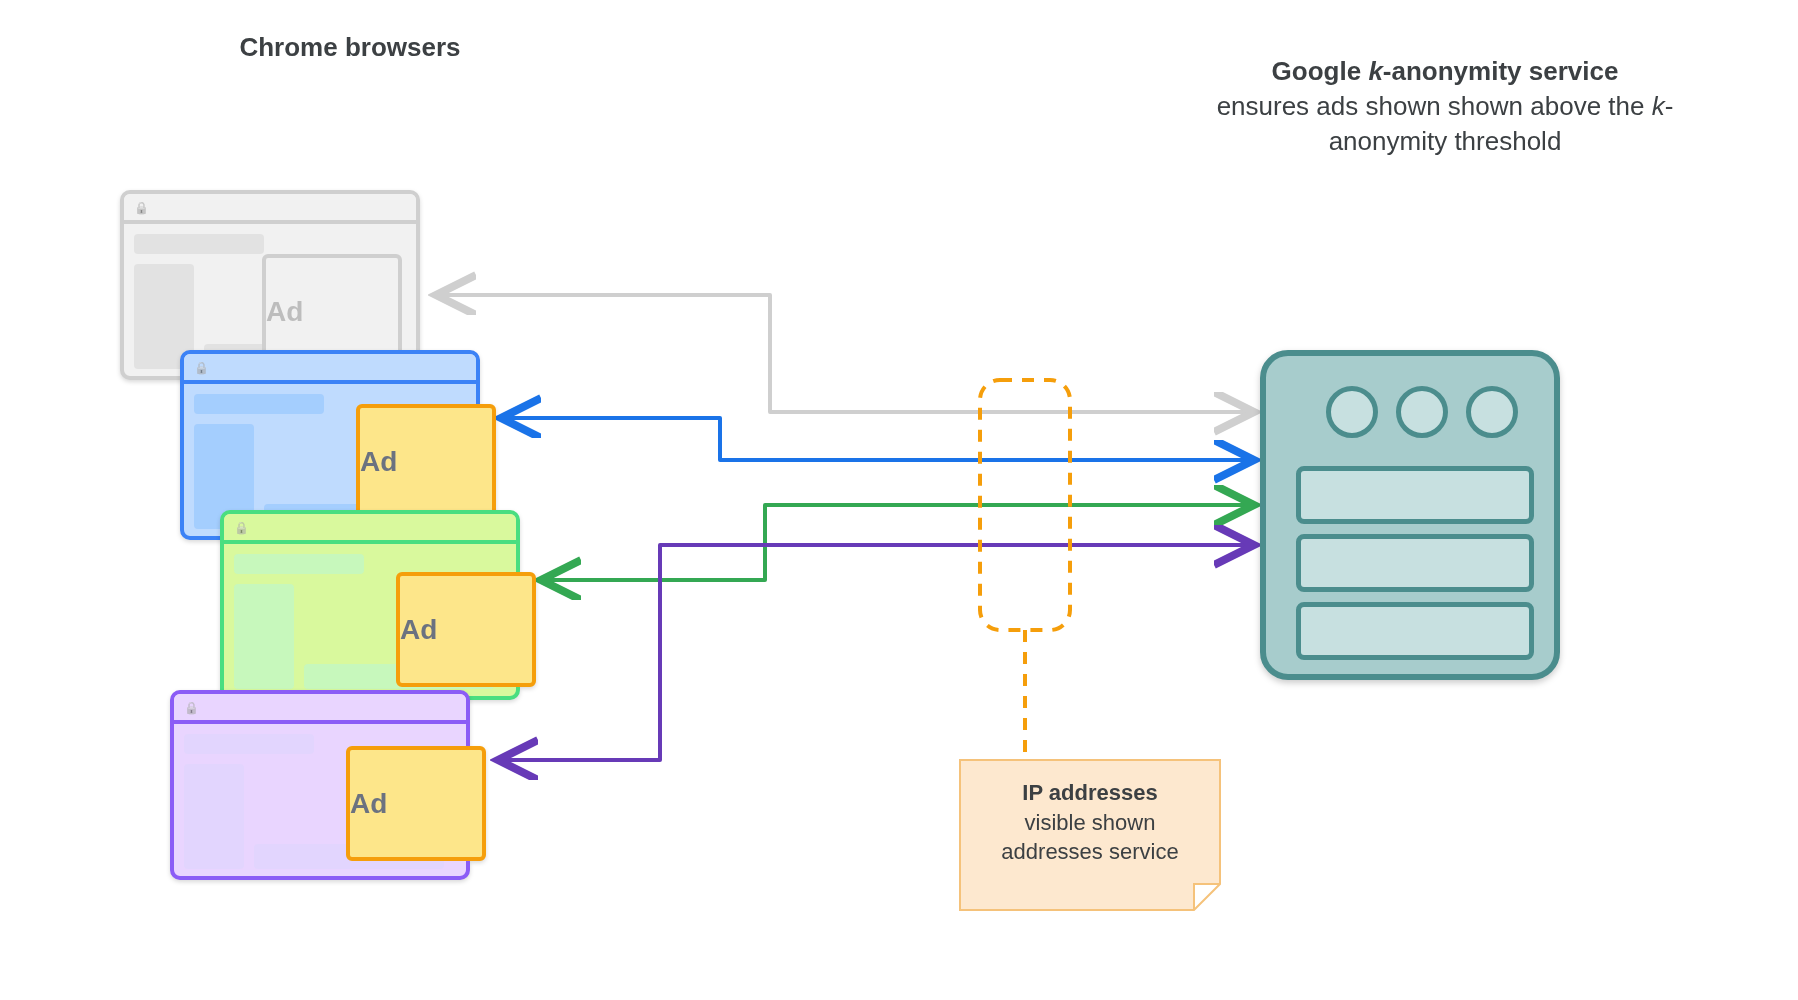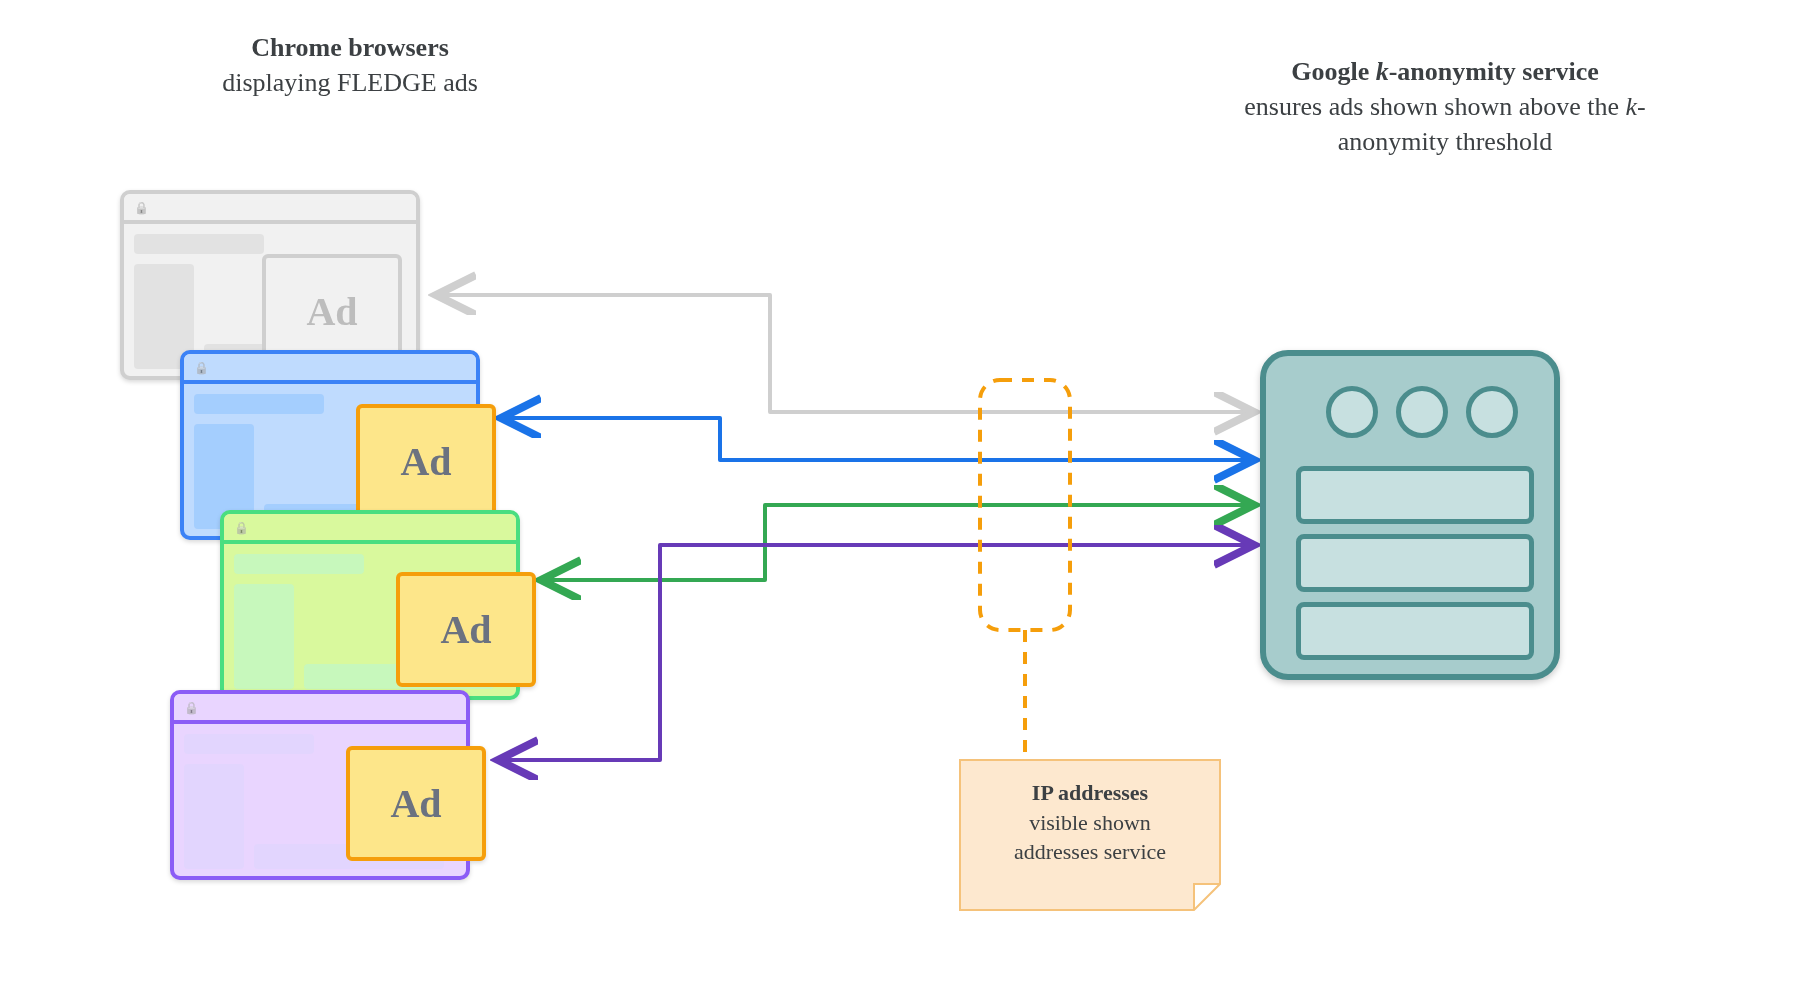--- a/index.html
+++ b/index.html
@@ -6,21 +6,20 @@
     margin: 0;
     padding: 0;
     background: #ffffff;
     font-family: "Google Sans", "Helvetica Neue", Arial, sans-serif;
     color: #3c4043;
   }
   .stage {
     position: relative;
     width: 1798px;
     height: 1000px;
-    font-family: Liberation Serif, serif;
   }
   svg.canvas {
     position: absolute;
     inset: 0;
     width: 1798px;
     height: 1000px;
   }
 
   
   .titleBlock {
@@ -73,23 +72,23 @@
 
   .adBox {
     position: absolute;
     right: -20px;
     width: 140px;
     height: 115px;
     border: 4px solid;
     border-radius: 6px;
     display: flex;
     align-items: center;
-    justify-content: center;
+    justify-content: flex-start;
     font-weight: 700;
-    font-size: 40px;
+    font-size: 28px;
     box-sizing: border-box;
   }
 
   
   .server {
     position: absolute;
     border-radius: 28px;
     box-sizing: border-box;
   }
   .server .dot {
@@ -114,21 +113,20 @@
   .ipNote .bold { font-weight: 700; }
 
 </style>
 </head>
 <body>
 
 <div class="stage">
 
   <div id="leftTitle" class="titleBlock">
     <span class="bold">Chrome browsers</span><br>
-    <span class="sub">displaying FLEDGE ads</span>
   </div>
 
   <div id="rightTitle" class="titleBlock">
     <span class="bold">Google </span><span class="bold ital">k</span><span class="bold">-anonymity service</span><br>
     <span class="sub">ensures ads shown shown above the </span><span class="sub ital">k</span><span class="sub">-anonymity threshold</span>
   </div>
 
   <svg class="canvas">
     <defs>
       <marker id="ahGray" markerWidth="12" markerHeight="12" refX="9" refY="5" orient="auto">

